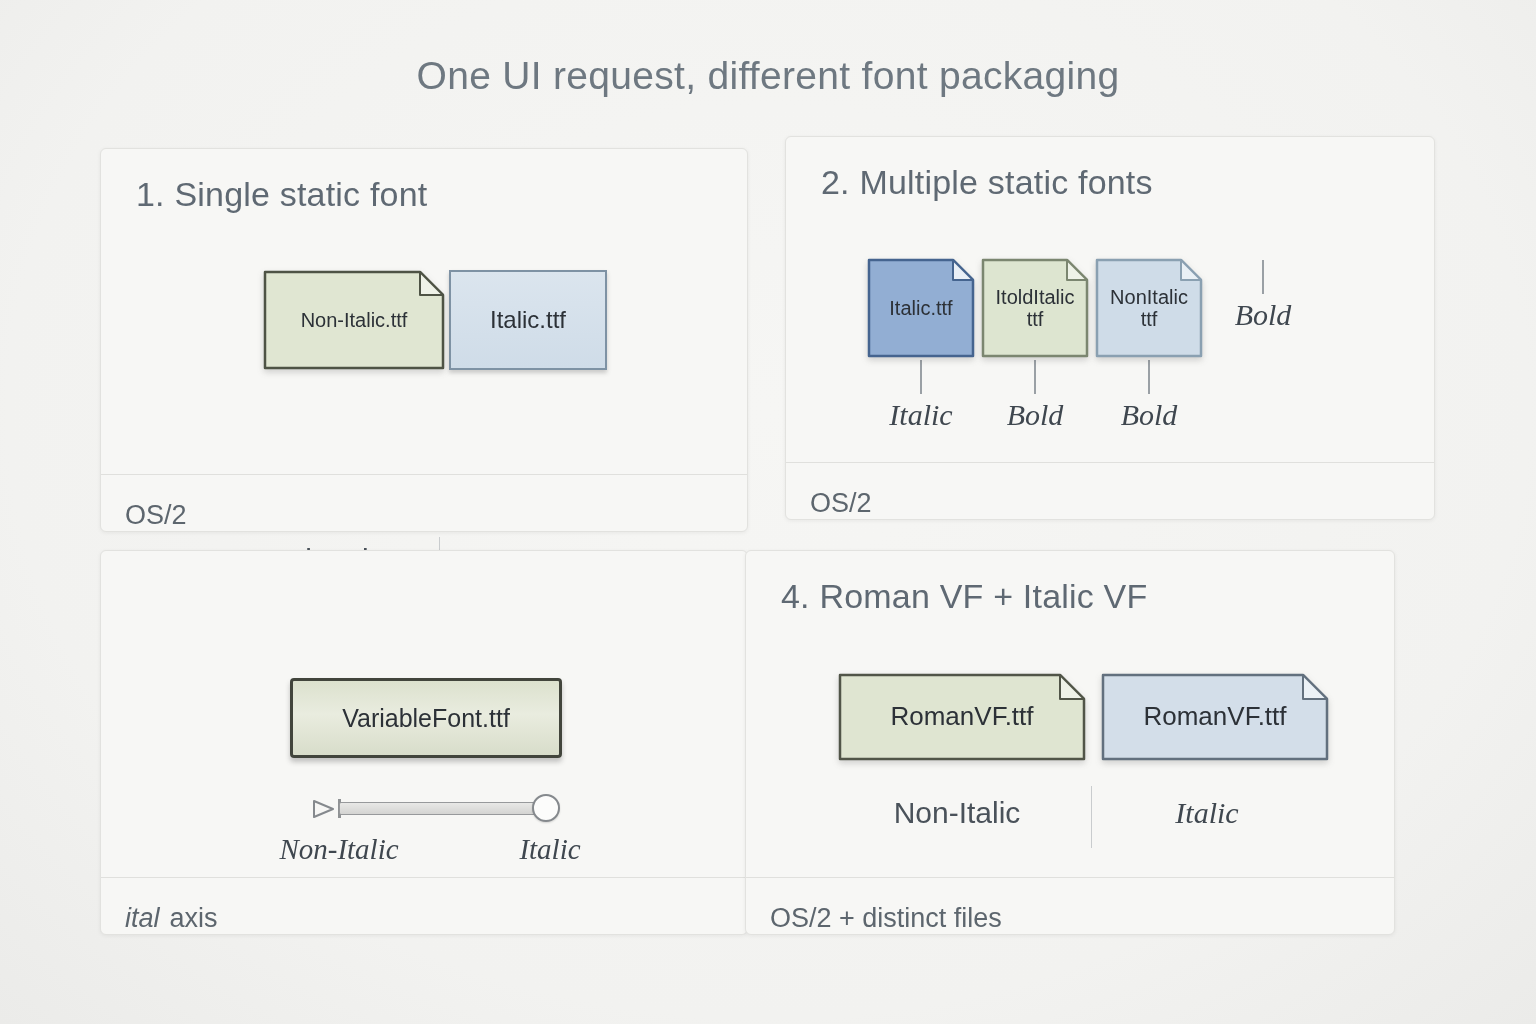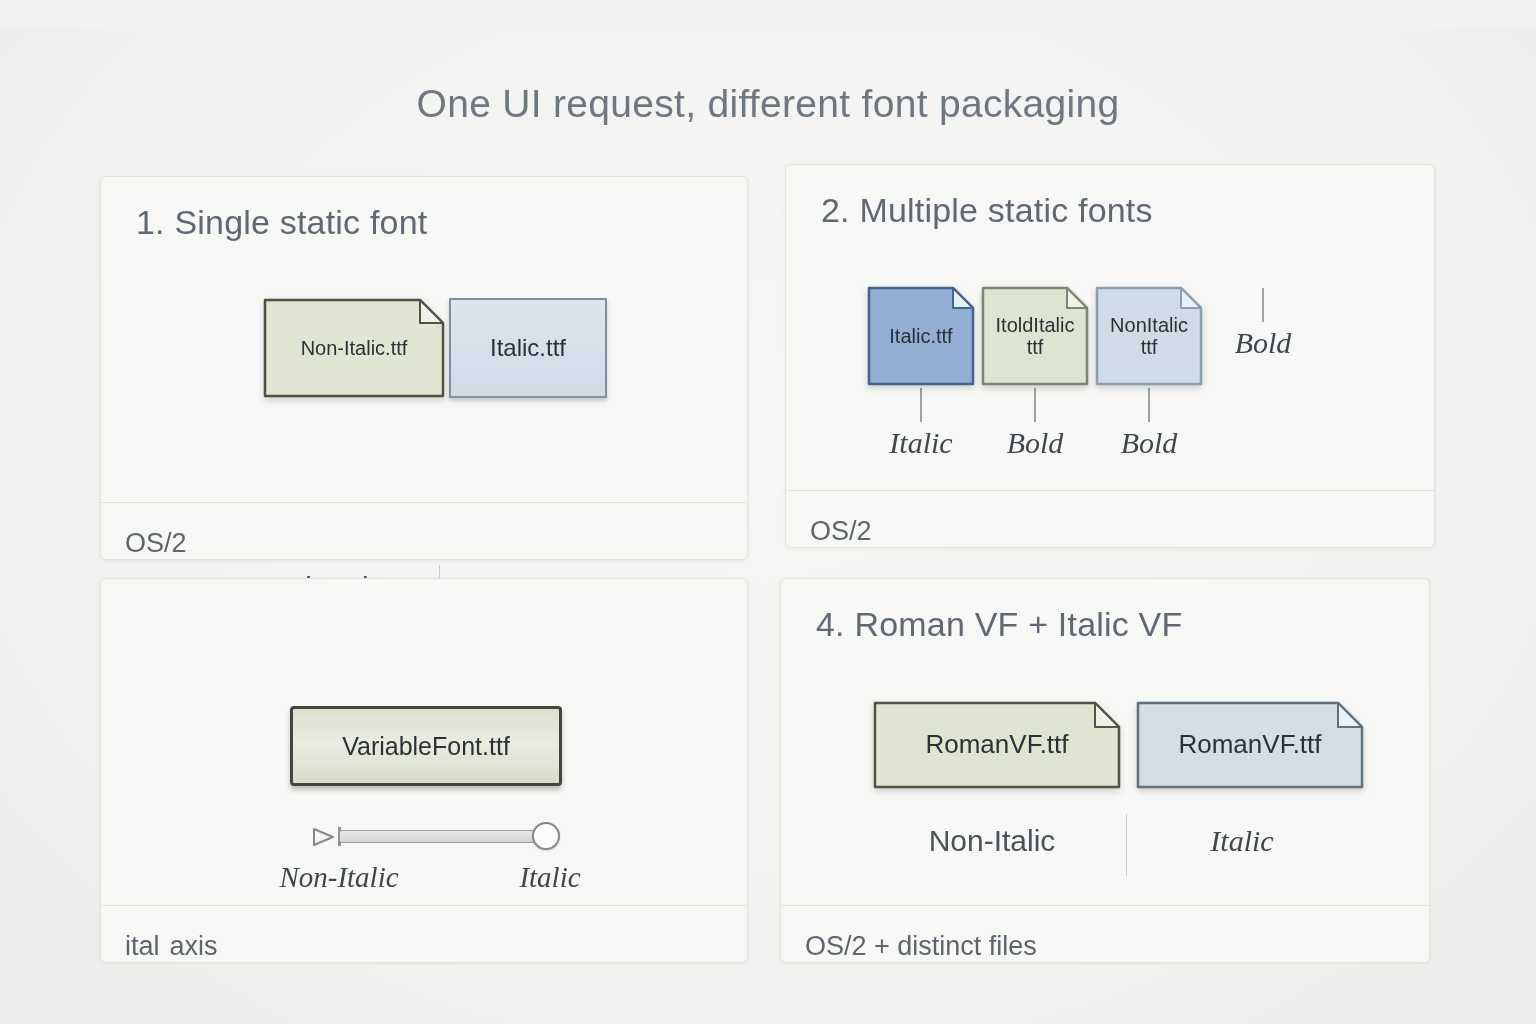--- a/index.html
+++ b/index.html
@@ -6,38 +6,37 @@
   html,body { width:1536px; height:1024px; }
   body {
     font-family:"Liberation Sans", sans-serif;
     background:#f2f2f0;
     position:relative;
     overflow:hidden;
   }
   .stage {
     position:absolute; inset:0;
     background:radial-gradient(ellipse at 50% 40%, #f6f6f4 0%, #f2f2f0 70%, #ebebe9 100%);
-    margin-top:28px;
   }
   .page-title {
     position:absolute; top:54px; left:0; width:100%;
     text-align:center; font-size:39px; font-weight:400;
     color:#6e7881; letter-spacing:0.3px;
   }
   .panel {
     position:absolute;
     background:#f7f7f5;
     border:1px solid #e2e2df;
     border-radius:6px;
     box-shadow:0 1px 4px rgba(0,0,0,0.06);
   }
   #p1 { left:100px; top:148px; width:648px; height:384px; }
   #p2 { left:785px; top:136px; width:650px; height:384px; }
   #p3 { left:100px; top:550px; width:648px; height:385px; }
-  #p4 { left:780px; top:550px; width:650px; height:385px; }
+  #p4 { left:745px; top:550px; width:650px; height:385px; }
   .panel h2 {
     position:absolute; top:26px; left:35px;
     font-size:34px; font-weight:400; color:#5f6973; letter-spacing:0.2px;
   }
   .panel-footer {
     position:absolute; left:0; right:0; bottom:0; height:57px;
     border-top:1px solid #e0e0dd;
     display:flex; align-items:flex-end; padding-left:24px;
     font-size:27px; color:#5d666e;
   }
@@ -90,21 +89,21 @@
     box-shadow:0 1px 2px rgba(0,0,0,0.15);
   }
   .p3-min {
     position:absolute; top:282px; left:148px; width:180px; text-align:center;
     font-family:"Liberation Serif", serif; font-style:italic; font-size:29px; color:#3f474f;
   }
   .p3-max {
     position:absolute; top:282px; left:379px; width:140px; text-align:center;
     font-family:"Liberation Serif", serif; font-style:italic; font-size:29px; color:#3f474f;
   }
-  .p3-footer .axisname { margin-right:10px; }
+  .p3-footer .axisname { font-style:italic; margin-right:10px; }
   
   .p4-left-label { position:absolute; top:245px; left:111px; width:200px; text-align:center;
     font-size:30px; color:#4a525a; }
   .p4-vdiv { position:absolute; left:345px; top:235px; height:62px; width:1px; background:#c9ccce; }
   .p4-right-label { position:absolute; top:245px; left:381px; width:160px; text-align:center;
     font-family:"Liberation Serif", serif; font-style:italic; font-size:30px; color:#3f474f; }
   
   .c-green1 .sheet { fill:#e0e6d2; stroke:#4e5345; }
   .c-green1 .fold  { fill:#eff2e8; stroke:#4e5345; }
   .c-blue1 { background:linear-gradient(180deg,#dbe5ee,#cfdce8); border:2px solid #7e92a4; width:158px; height:100px; font-size:24px; }

